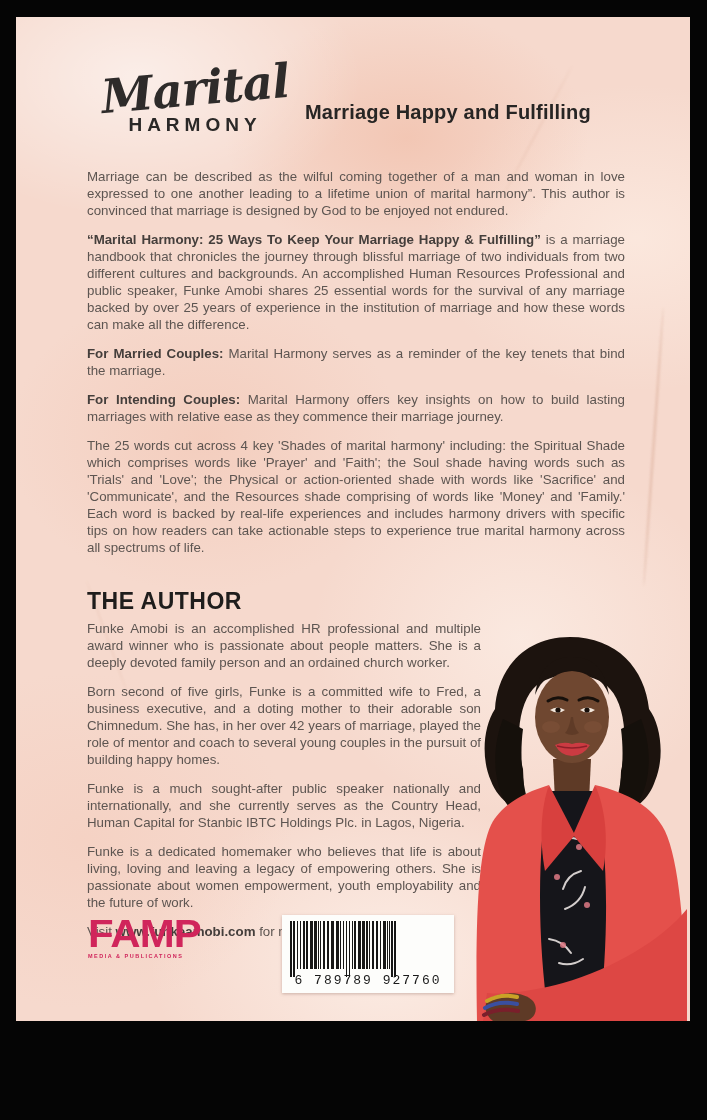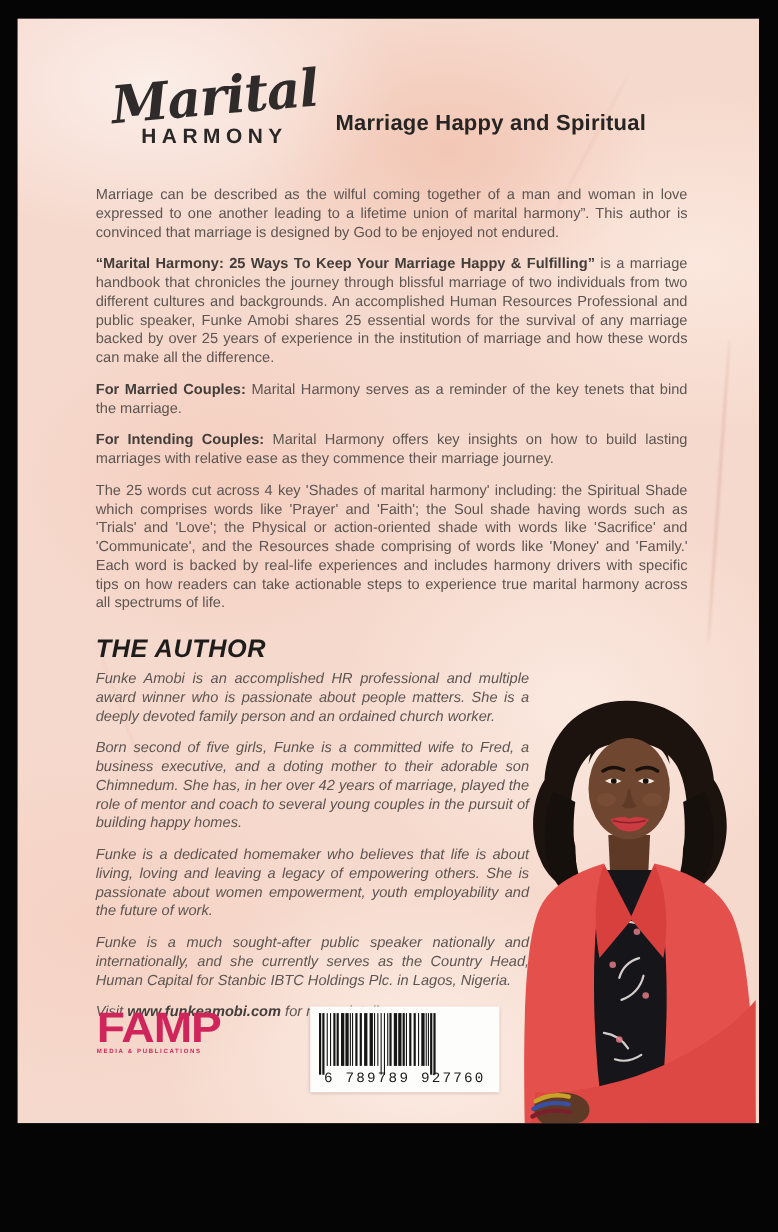--- a/index.html
+++ b/index.html
@@ -39,22 +39,22 @@
 
   .synopsis{
     position:absolute;left:71px;top:151px;width:538px;
     font-size:13.3px;line-height:17px;color:#5d5551;text-align:justify;
   }
   .synopsis p{margin:0 0 12px 0;}
   .b{font-weight:bold;color:#443e3b;}
   .tagline-italic{font-style:italic;font-weight:bold;font-size:15px;color:#3f3a37;}
 
   .author-sec{
-    position:absolute;left:71px;top:564px;width:394px;
-    font-size:13.3px;line-height:17px;color:#5d5551;text-align:justify;font-style:italic;
+    position:absolute;left:71px;top:576px;width:394px;
+    font-size:13.3px;line-height:17px;color:#5d5551;text-align:justify;
   }
   .author-heading{
     font-size:23px;font-weight:800;letter-spacing:.5px;color:#1f1d1c;margin:0 0 10px 0;
     font-family:"Liberation Sans", sans-serif;
   }
   .author-sec p{margin:0 0 12px 0;}
   .visit-line{text-align:left;}
 
   .publisher{position:absolute;left:72px;top:896px;width:150px;text-align:left;}
   .publisher-name{
@@ -85,37 +85,37 @@
   <div class="vein vein1"></div>
   <div class="vein vein2"></div>
   <div class="vein vein3"></div>
 
   <div class="brand">
     <div class="brand-script">Marital</div>
     <div class="brand-caps">HARMONY</div>
   </div>
 
   <div class="cover-title">
-    <div>Marriage Happy and Spiritual</div>
+    <div>Marriage Happy and Fulfilling</div>
   </div>
 
   <div class="synopsis">
     <p><span>Marriage can be described as the wilful coming together of a man and woman in love expressed to one another leading to a lifetime union of marital harmony”. This author is convinced that marriage is designed by God to be enjoyed not endured.</span></p>
     <p><span class="b">“Marital Harmony: 25 Ways To Keep Your Marriage Happy &amp; Fulfilling”</span><span> is a marriage handbook that chronicles the journey through blissful marriage of two individuals from two different cultures and backgrounds. An accomplished Human Resources Professional and public speaker, Funke Amobi shares 25 essential words for the survival of any marriage backed by over 25 years of experience in the institution of marriage and how these words can make all the difference.</span></p>
     <p><span class="b">For Married Couples:</span><span> Marital Harmony serves as a reminder of the key tenets that bind the marriage.</span></p>
     <p><span class="b">For Intending Couples:</span><span> Marital Harmony offers key insights on how to build lasting marriages with relative ease as they commence their marriage journey.</span></p>
     <p><span>The 25 words cut across 4 key 'Shades of marital harmony' including: the Spiritual Shade which comprises words like 'Prayer' and 'Faith'; the Soul shade having words such as 'Trials' and 'Love'; the Physical or action-oriented shade with words like 'Sacrifice' and 'Communicate', and the Resources shade comprising of words like 'Money' and 'Family.' Each word is backed by real-life experiences and includes harmony drivers with specific tips on how readers can take actionable steps to experience true marital harmony across all spectrums of life.</span></p>
   </div>
 
   <div class="author-sec">
     <h2 class="author-heading">THE AUTHOR</h2>
     <p>Funke Amobi is an accomplished HR professional and multiple award winner who is passionate about people matters. She is a deeply devoted family person and an ordained church worker.</p>
     <p>Born second of five girls, Funke is a committed wife to Fred, a business executive, and a doting mother to their adorable son Chimnedum. She has, in her over 42 years of marriage, played the role of mentor and coach to several young couples in the pursuit of building happy homes.</p>
+    <p>Funke is a much sought-after public speaker nationally and internationally, and she currently serves as the Country Head, Human Capital for Stanbic IBTC Holdings Plc. in Lagos, Nigeria.</p>
     <p>Funke is a dedicated homemaker who believes that life is about living, loving and leaving a legacy of empowering others. She is passionate about women empowerment, youth employability and the future of work.</p>
-    <p>Funke is a much sought-after public speaker nationally and internationally, and she currently serves as the Country Head, Human Capital for Stanbic IBTC Holdings Plc. in Lagos, Nigeria.</p>
     <p class="visit-line"><span>Visit </span><span class="b">www.funkeamobi.com</span><span> for more details</span></p>
   </div>
 
   <div class="publisher">
     <div class="publisher-name" id="pubName" style="color: rgb(208, 37, 91);">FAMP</div>
     <div class="publisher-tagline" id="pubTag" style="color: rgb(208, 37, 91);">MEDIA &amp; PUBLICATIONS</div>
   </div>
 
   <div class="barcode">
     <div class="bars" id="barcodeBars">

